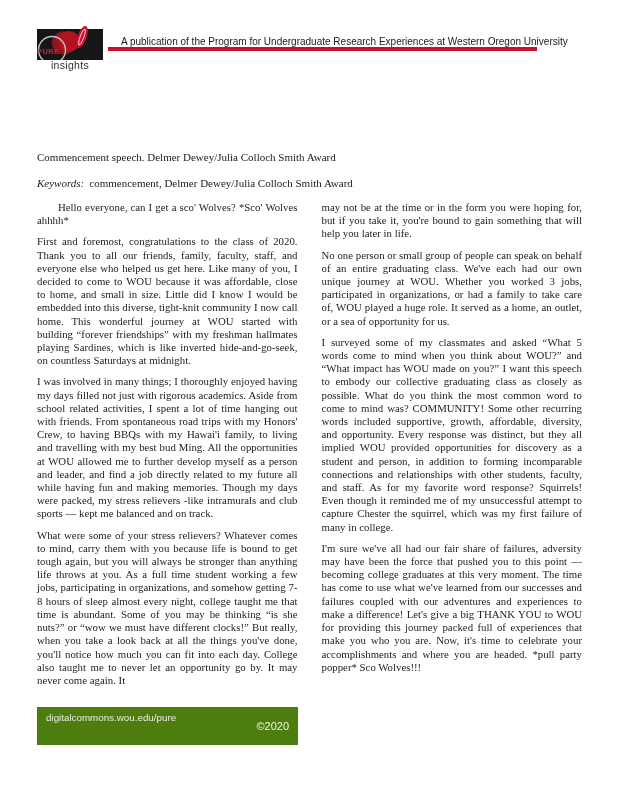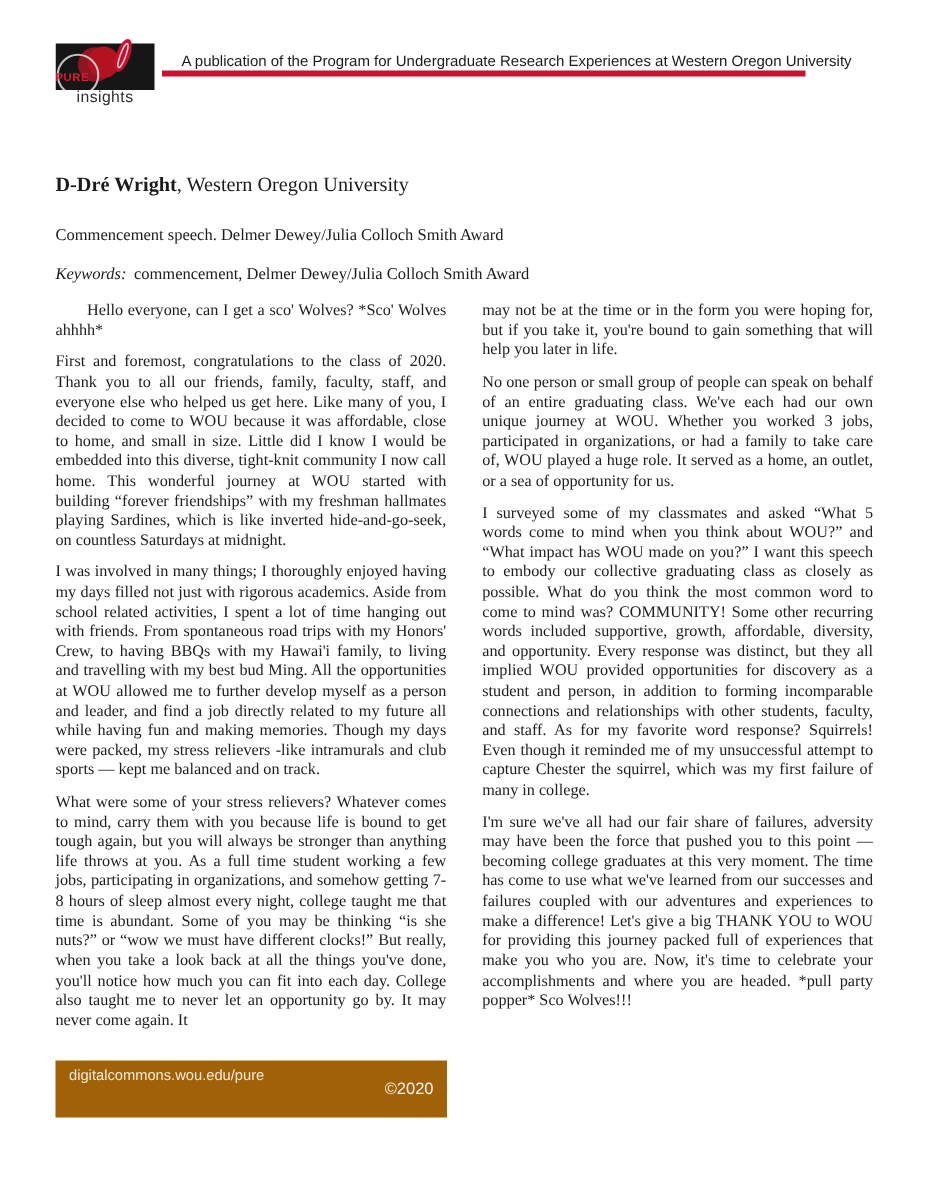--- a/index.html
+++ b/index.html
@@ -114,23 +114,20 @@
       <ellipse cx="45" cy="13" rx="4.6" ry="11.5" transform="rotate(20 45 13)" fill="#c8102e"></ellipse>
       <ellipse cx="45" cy="13" rx="1.8" ry="8.5" transform="rotate(20 45 13)" fill="none" stroke="#f3f3f3" stroke-width="0.9" opacity="0.9"></ellipse>
     </svg>
     <span class="logo-pure">PURE</span>
     <span class="logo-insights">insights</span>
     <div class="tagline">A publication of the Program for Undergraduate Research Experiences at Western Oregon University</div>
     <div class="red-rule" style="background-color: rgb(201, 17, 47);"></div>
   </div>
 
 
-  <div class="author-line">
-    <span class="author-name">D-Dré Wright</span><span>, Western Oregon University</span>
-  </div>
 
   <div class="abstract-line">Commencement speech. Delmer Dewey/Julia Colloch Smith Award</div>
 
   <div class="keywords-line">
     <span class="keywords-label">Keywords:</span><span>commencement, Delmer Dewey/Julia Colloch Smith Award</span>
   </div>
 
   <div class="columns">
     <div class="col">
       <p class="first-indent">Hello everyone, can I get a sco' Wolves? *Sco' Wolves ahhhh*</p>
@@ -139,18 +136,18 @@
       <p>What were some of your stress relievers? Whatever comes to mind, carry them with you because life is bound to get tough again, but you will always be stronger than anything life throws at you. As a full time student working a few jobs, participating in organizations, and somehow getting 7-8 hours of sleep almost every night, college taught me that time is abundant. Some of you may be thinking “is she nuts?” or “wow we must have different clocks!” But really, when you take a look back at all the things you've done, you'll notice how much you can fit into each day. College also taught me to never let an opportunity go by. It may never come again. It</p>
     </div>
     <div class="col">
       <p>may not be at the time or in the form you were hoping for, but if you take it, you're bound to gain something that will help you later in life.</p>
       <p>No one person or small group of people can speak on behalf of an entire graduating class. We've each had our own unique journey at WOU. Whether you worked 3 jobs, participated in organizations, or had a family to take care of, WOU played a huge role. It served as a home, an outlet, or a sea of opportunity for us.</p>
       <p>I surveyed some of my classmates and asked “What 5 words come to mind when you think about WOU?” and “What impact has WOU made on you?” I want this speech to embody our collective graduating class as closely as possible. What do you think the most common word to come to mind was? COMMUNITY! Some other recurring words included supportive, growth, affordable, diversity, and opportunity. Every response was distinct, but they all implied WOU provided opportunities for discovery as a student and person, in addition to forming incomparable connections and relationships with other students, faculty, and staff. As for my favorite word response? Squirrels! Even though it reminded me of my unsuccessful attempt to capture Chester the squirrel, which was my first failure of many in college.</p>
       <p>I'm sure we've all had our fair share of failures, adversity may have been the force that pushed you to this point — becoming college graduates at this very moment. The time has come to use what we've learned from our successes and failures coupled with our adventures and experiences to make a difference! Let's give a big THANK YOU to WOU for providing this journey packed full of experiences that make you who you are. Now, it's time to celebrate your accomplishments and where you are headed. *pull party popper* Sco Wolves!!!</p>
     </div>
   </div>
 
-  <div class="footer-box" style="background-color: #a16207;">
+  <div class="footer-box" style="background-color: #4d7c0f;">
     <a class="footer-url" href="#">digitalcommons.wou.edu/pure</a>
     <span class="footer-copyright">©2020</span>
   </div>
 
 </div>
 
 </body></html>

